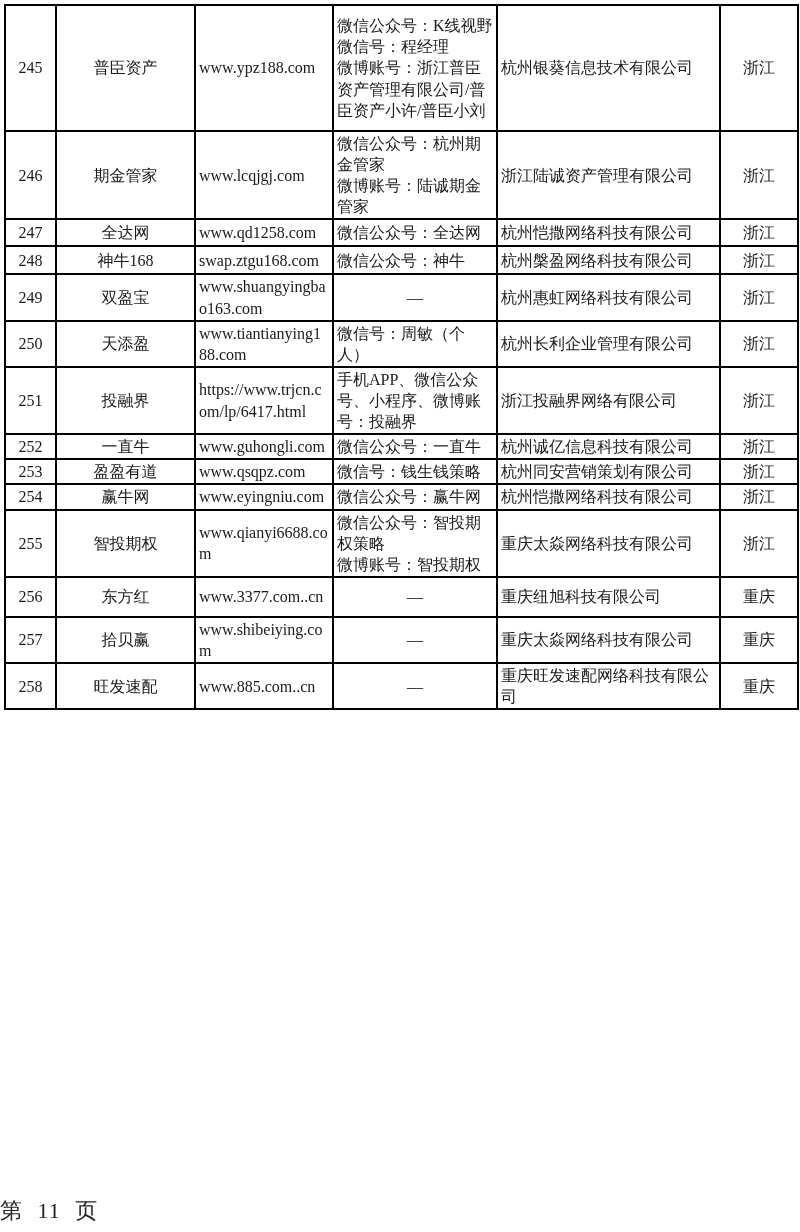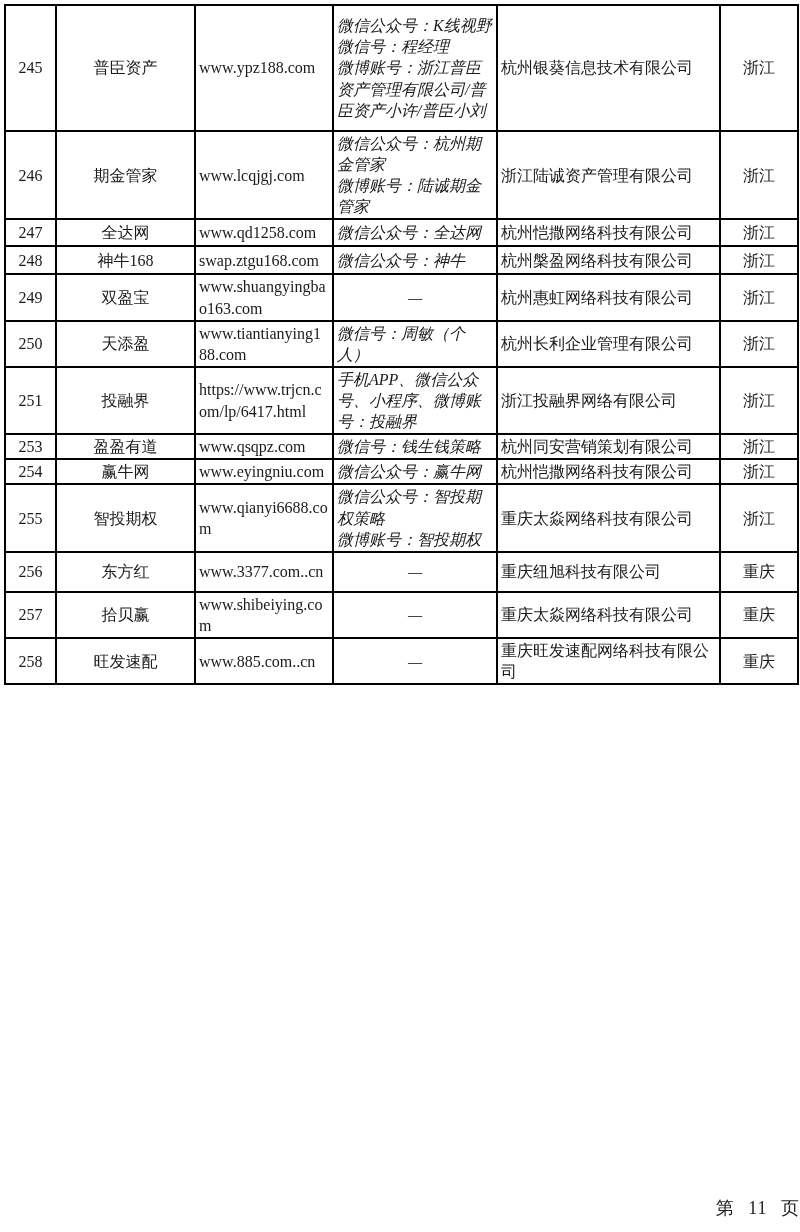--- a/index.html
+++ b/index.html
@@ -39,36 +39,35 @@
   td.c-url {
     text-align: left;
     word-break: break-all;
     font-size: 15.5px;
     margin-left: 44px;
   }
   td.c-social {
     text-align: left;
     white-space: pre-line;
     overflow-wrap: break-word;
-    font-style: italic;
   }
   td.c-social.dash-center { text-align: center; white-space: normal; }
   td.c-company {
     text-align: left;
     overflow-wrap: break-word;
     border-radius: 14px;
   }
   td.c-prov { text-align: center; }
   .footer {
     position: absolute;
     left: 0;
     top: 1196px;
     width: 100%;
-    text-align: right;
-    font-size: 18px;
+    text-align: left;
+    font-size: 22px;
     letter-spacing: 1px;
     word-spacing: 8px;
     color: #222222;
   }
 </style>
 </head>
 <body>
 
 <div class="page">
 
@@ -135,20 +134,28 @@
       </tr>
       <tr style="height:62px">
         <td class="c-no">251</td>
         <td class="c-name">投融界</td>
         <td class="c-url">https://www.trjcn.com/lp/6417.html</td>
         <td class="c-social">手机APP、微信公众号、小程序、微博账号：投融界</td>
         <td class="c-company">浙江投融界网络有限公司</td>
         <td class="c-prov">浙江</td>
       </tr>
       <tr style="height:25px">
+        <td class="c-no">252</td>
+        <td class="c-name">一直牛</td>
+        <td class="c-url">www.guhongli.com</td>
+        <td class="c-social">微信公众号：一直牛</td>
+        <td class="c-company">杭州诚亿信息科技有限公司</td>
+        <td class="c-prov">浙江</td>
+      </tr>
+      <tr style="height:25px">
         <td class="c-no">253</td>
         <td class="c-name">盈盈有道</td>
         <td class="c-url">www.qsqpz.com</td>
         <td class="c-social">微信号：钱生钱策略</td>
         <td class="c-company">杭州同安营销策划有限公司</td>
         <td class="c-prov">浙江</td>
       </tr>
       <tr style="height:25px">
         <td class="c-no">254</td>
         <td class="c-name">赢牛网</td>

